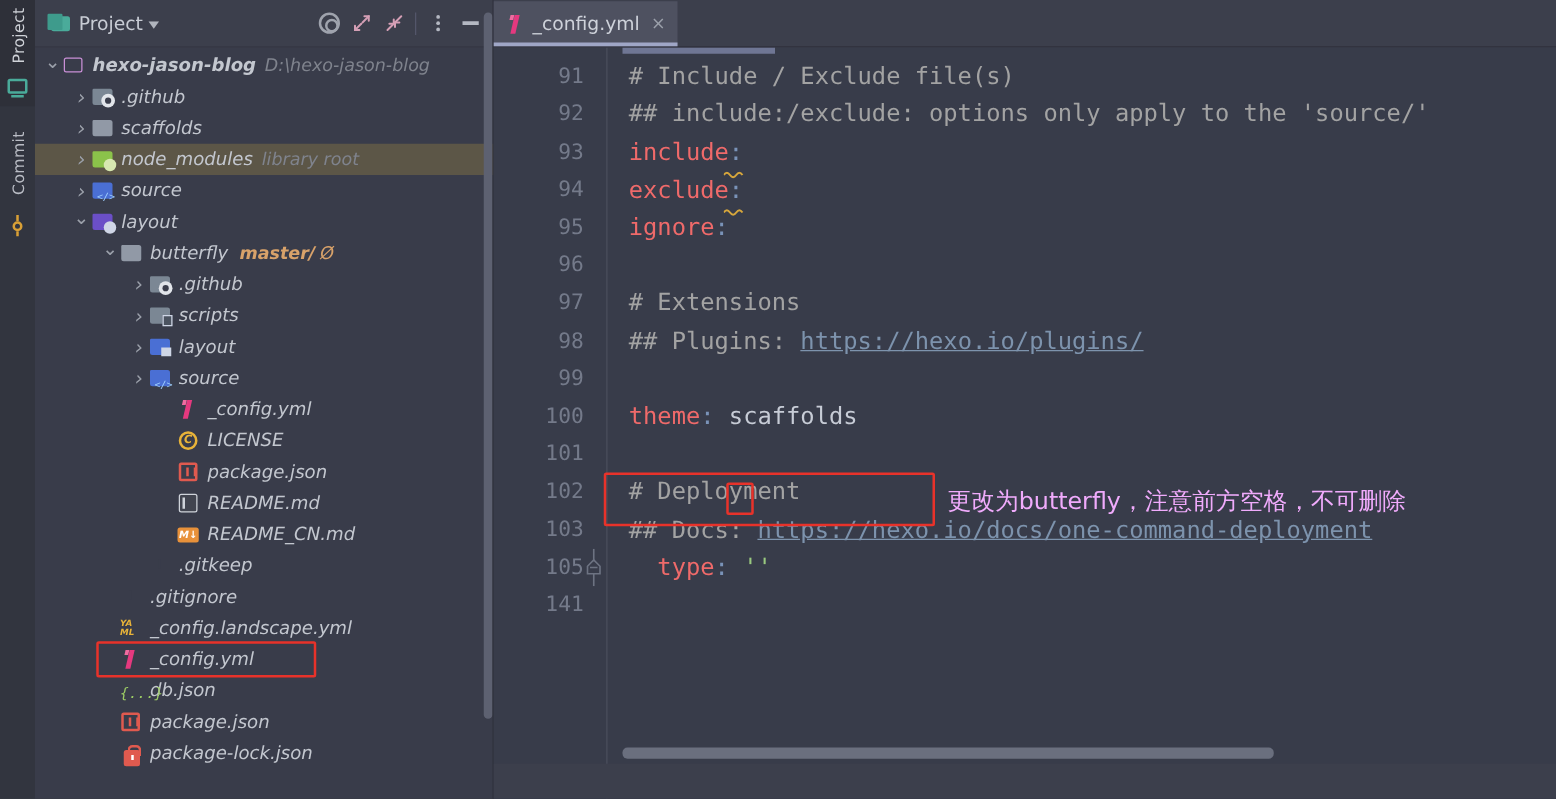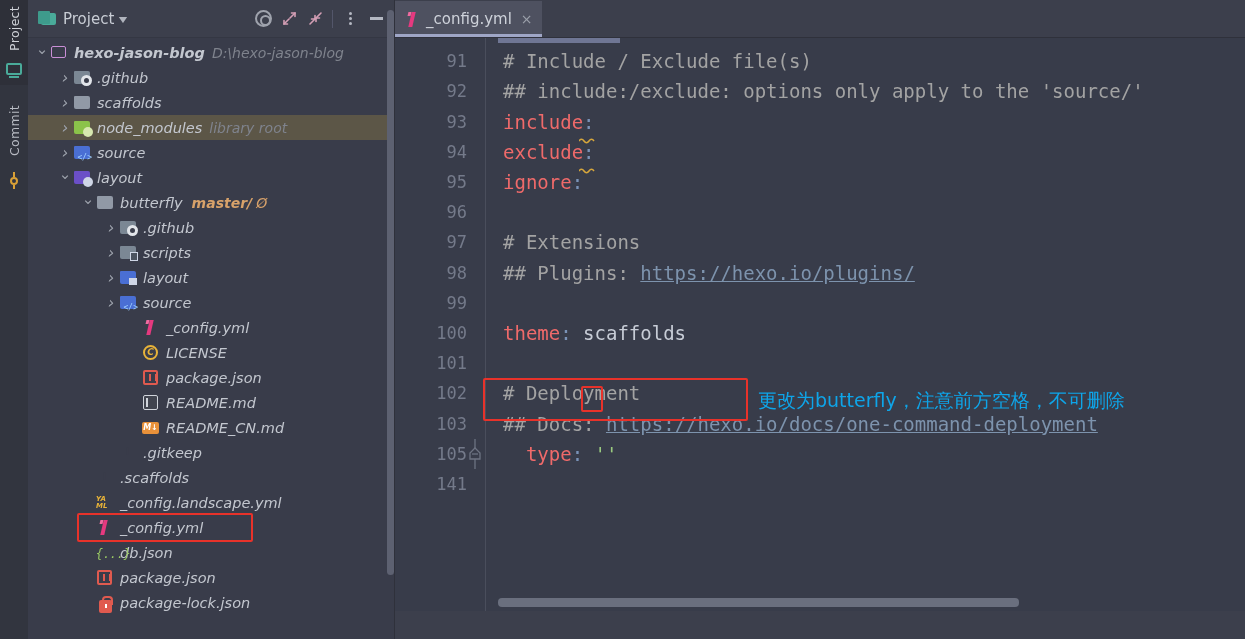--- a/index.html
+++ b/index.html
@@ -143,21 +143,21 @@
   .ctext { padding-left:18px; white-space:pre; color:#abb2bf;}
   .cmt { color:#a3a3a3; }
   .key { color:#ef6a6a; }
   .colon { color:#7a93b8; }
   .val { color:#c7ccd6; }
   .str { color:#99c97f; }
   .lnk { color:#7d93ad; text-decoration:underline; }
 
   
   .redbox { position:absolute; border:2.5px solid #e8322a; border-radius:2px; pointer-events:none;}
-  .annot-cn { position:absolute; color:#0ea5e9; font-size:19px; font-family:"DejaVu Sans", sans-serif; white-space:nowrap;}
+  .annot-cn { position:absolute; color:#f0abfc; font-size:19px; font-family:"DejaVu Sans", sans-serif; white-space:nowrap;}
 
   
   .h-scroll { position:absolute; left:103px; right:24px; bottom:32px; height:9px; background:transparent;}
   .h-scroll .hthumb { width:72%; height:9px; background:#6a6f7e; border-radius:4px;}
   .editor-bottom { position:absolute; left:0; right:0; bottom:0; height:28px; background:#3c3f4c;}
 
   .top-blue { position:absolute; left:103px; top:0px; width:122px; height:5px; background:#6f7694;}
 </style>
 </head>
 <body>
@@ -376,21 +376,21 @@
             <span class="git-ico red" style="position:absolute;left:2px;top:1px"><span class="sq"></span><span class="mk"></span></span>
           </span>
           <span class="lbl">.gitkeep</span>
         </div>
         <div class="row">
           <span style="display:inline-block;width:52px"></span>
           <span class="arrow"></span>
           <span class="ficon">
             <span class="git-ico grey" style="position:absolute;left:2px;top:1px"><span class="sq"></span><span class="mk"></span></span>
           </span>
-          <span class="lbl">.scaffolds</span>
+          <span class="lbl">.gitignore</span>
         </div>
         <div class="row">
           <span style="display:inline-block;width:52px"></span>
           <span class="arrow"></span>
           <span class="ficon">
             <span class="yaml-ico" style="position:absolute;left:0;top:1px">
               <span>YA</span>
               <span>ML</span>
             </span>
           </span>

